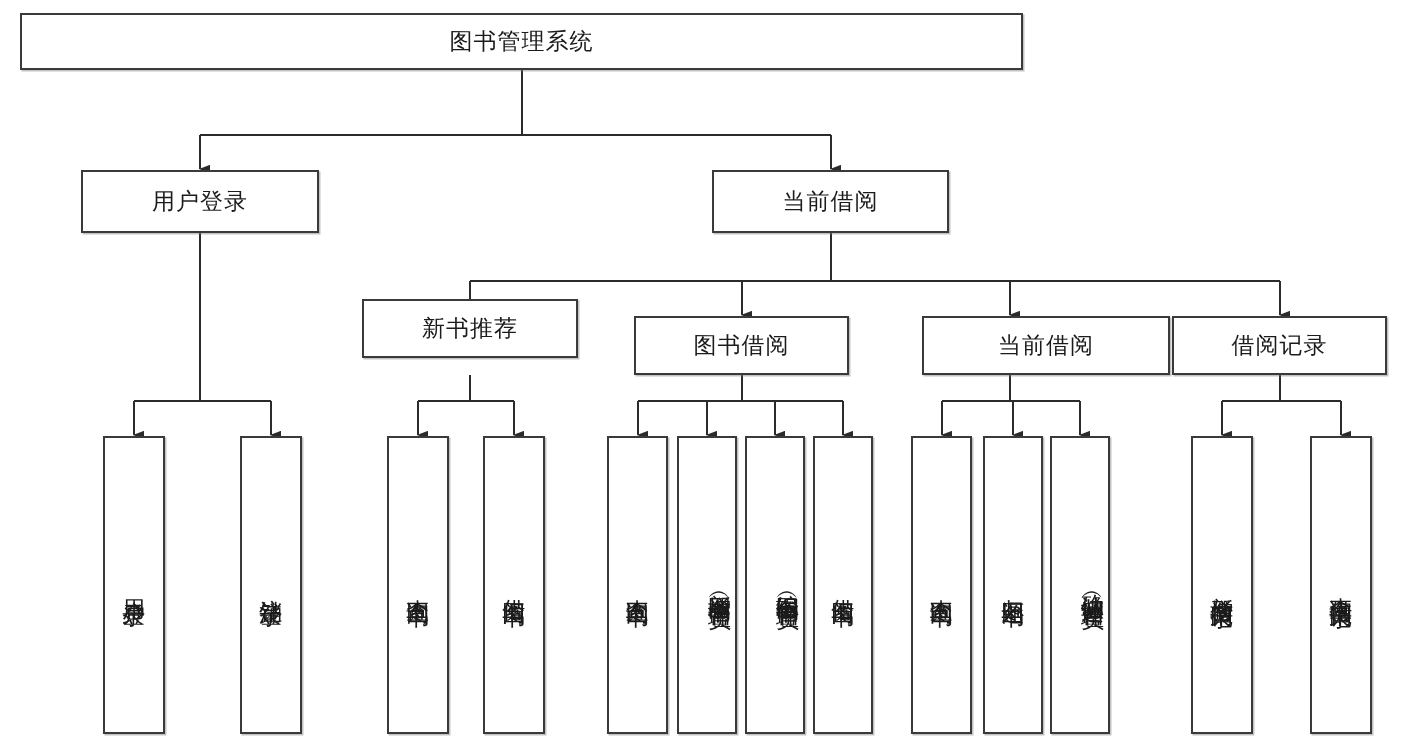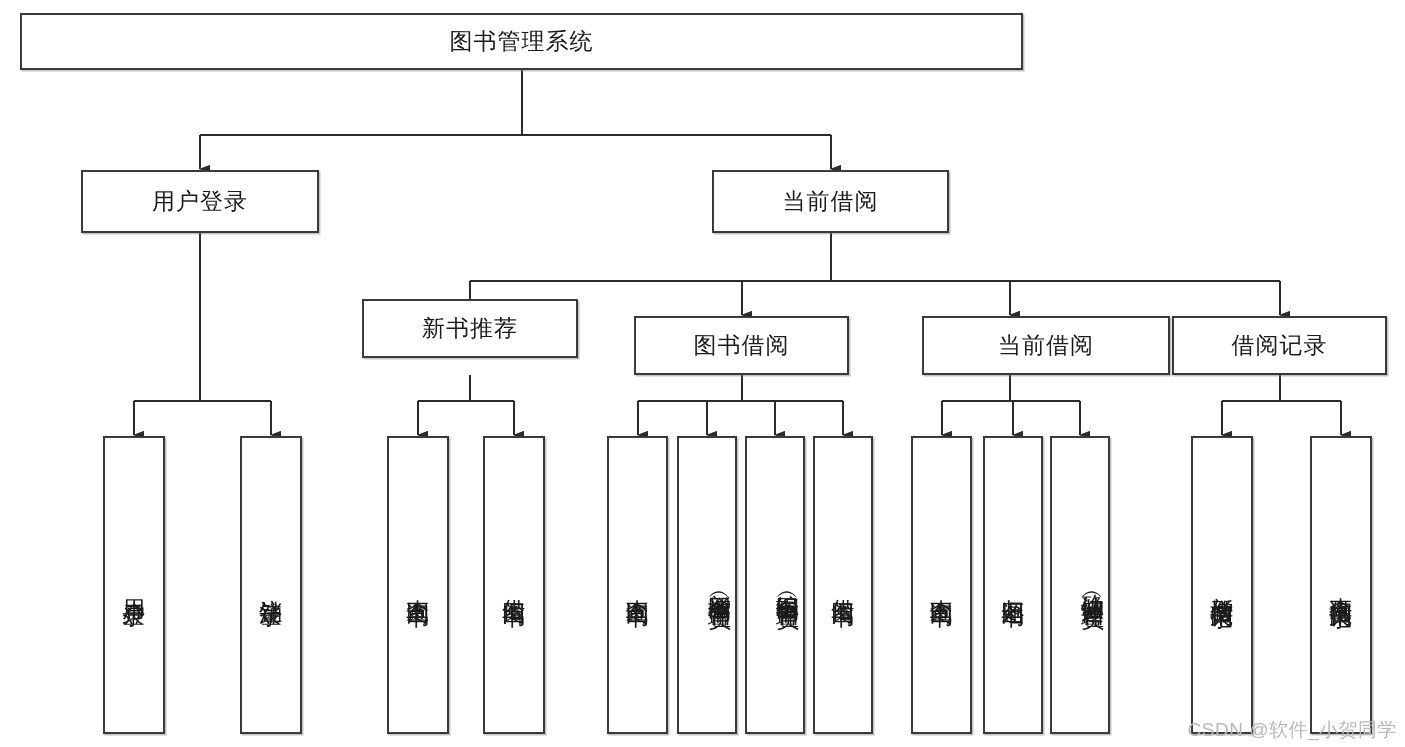--- a/index.html
+++ b/index.html
@@ -169,14 +169,13 @@
         <span class="node-label">确认归还（管理员）</span>
       </div>
       <div class="node vert" style="left: 1191px; top: 436px; width: 62px; height: 298px;">
         <span class="node-label">新增借阅记录</span>
       </div>
       <div class="node vert" style="left: 1310px; top: 436px; width: 62px; height: 298px;">
         <span class="node-label">查询借阅记录</span>
       </div>
     </div>
 
-  <div id="watermark">CSDN @软件_小贺同学</div>
 </div>
 
 </body></html>

